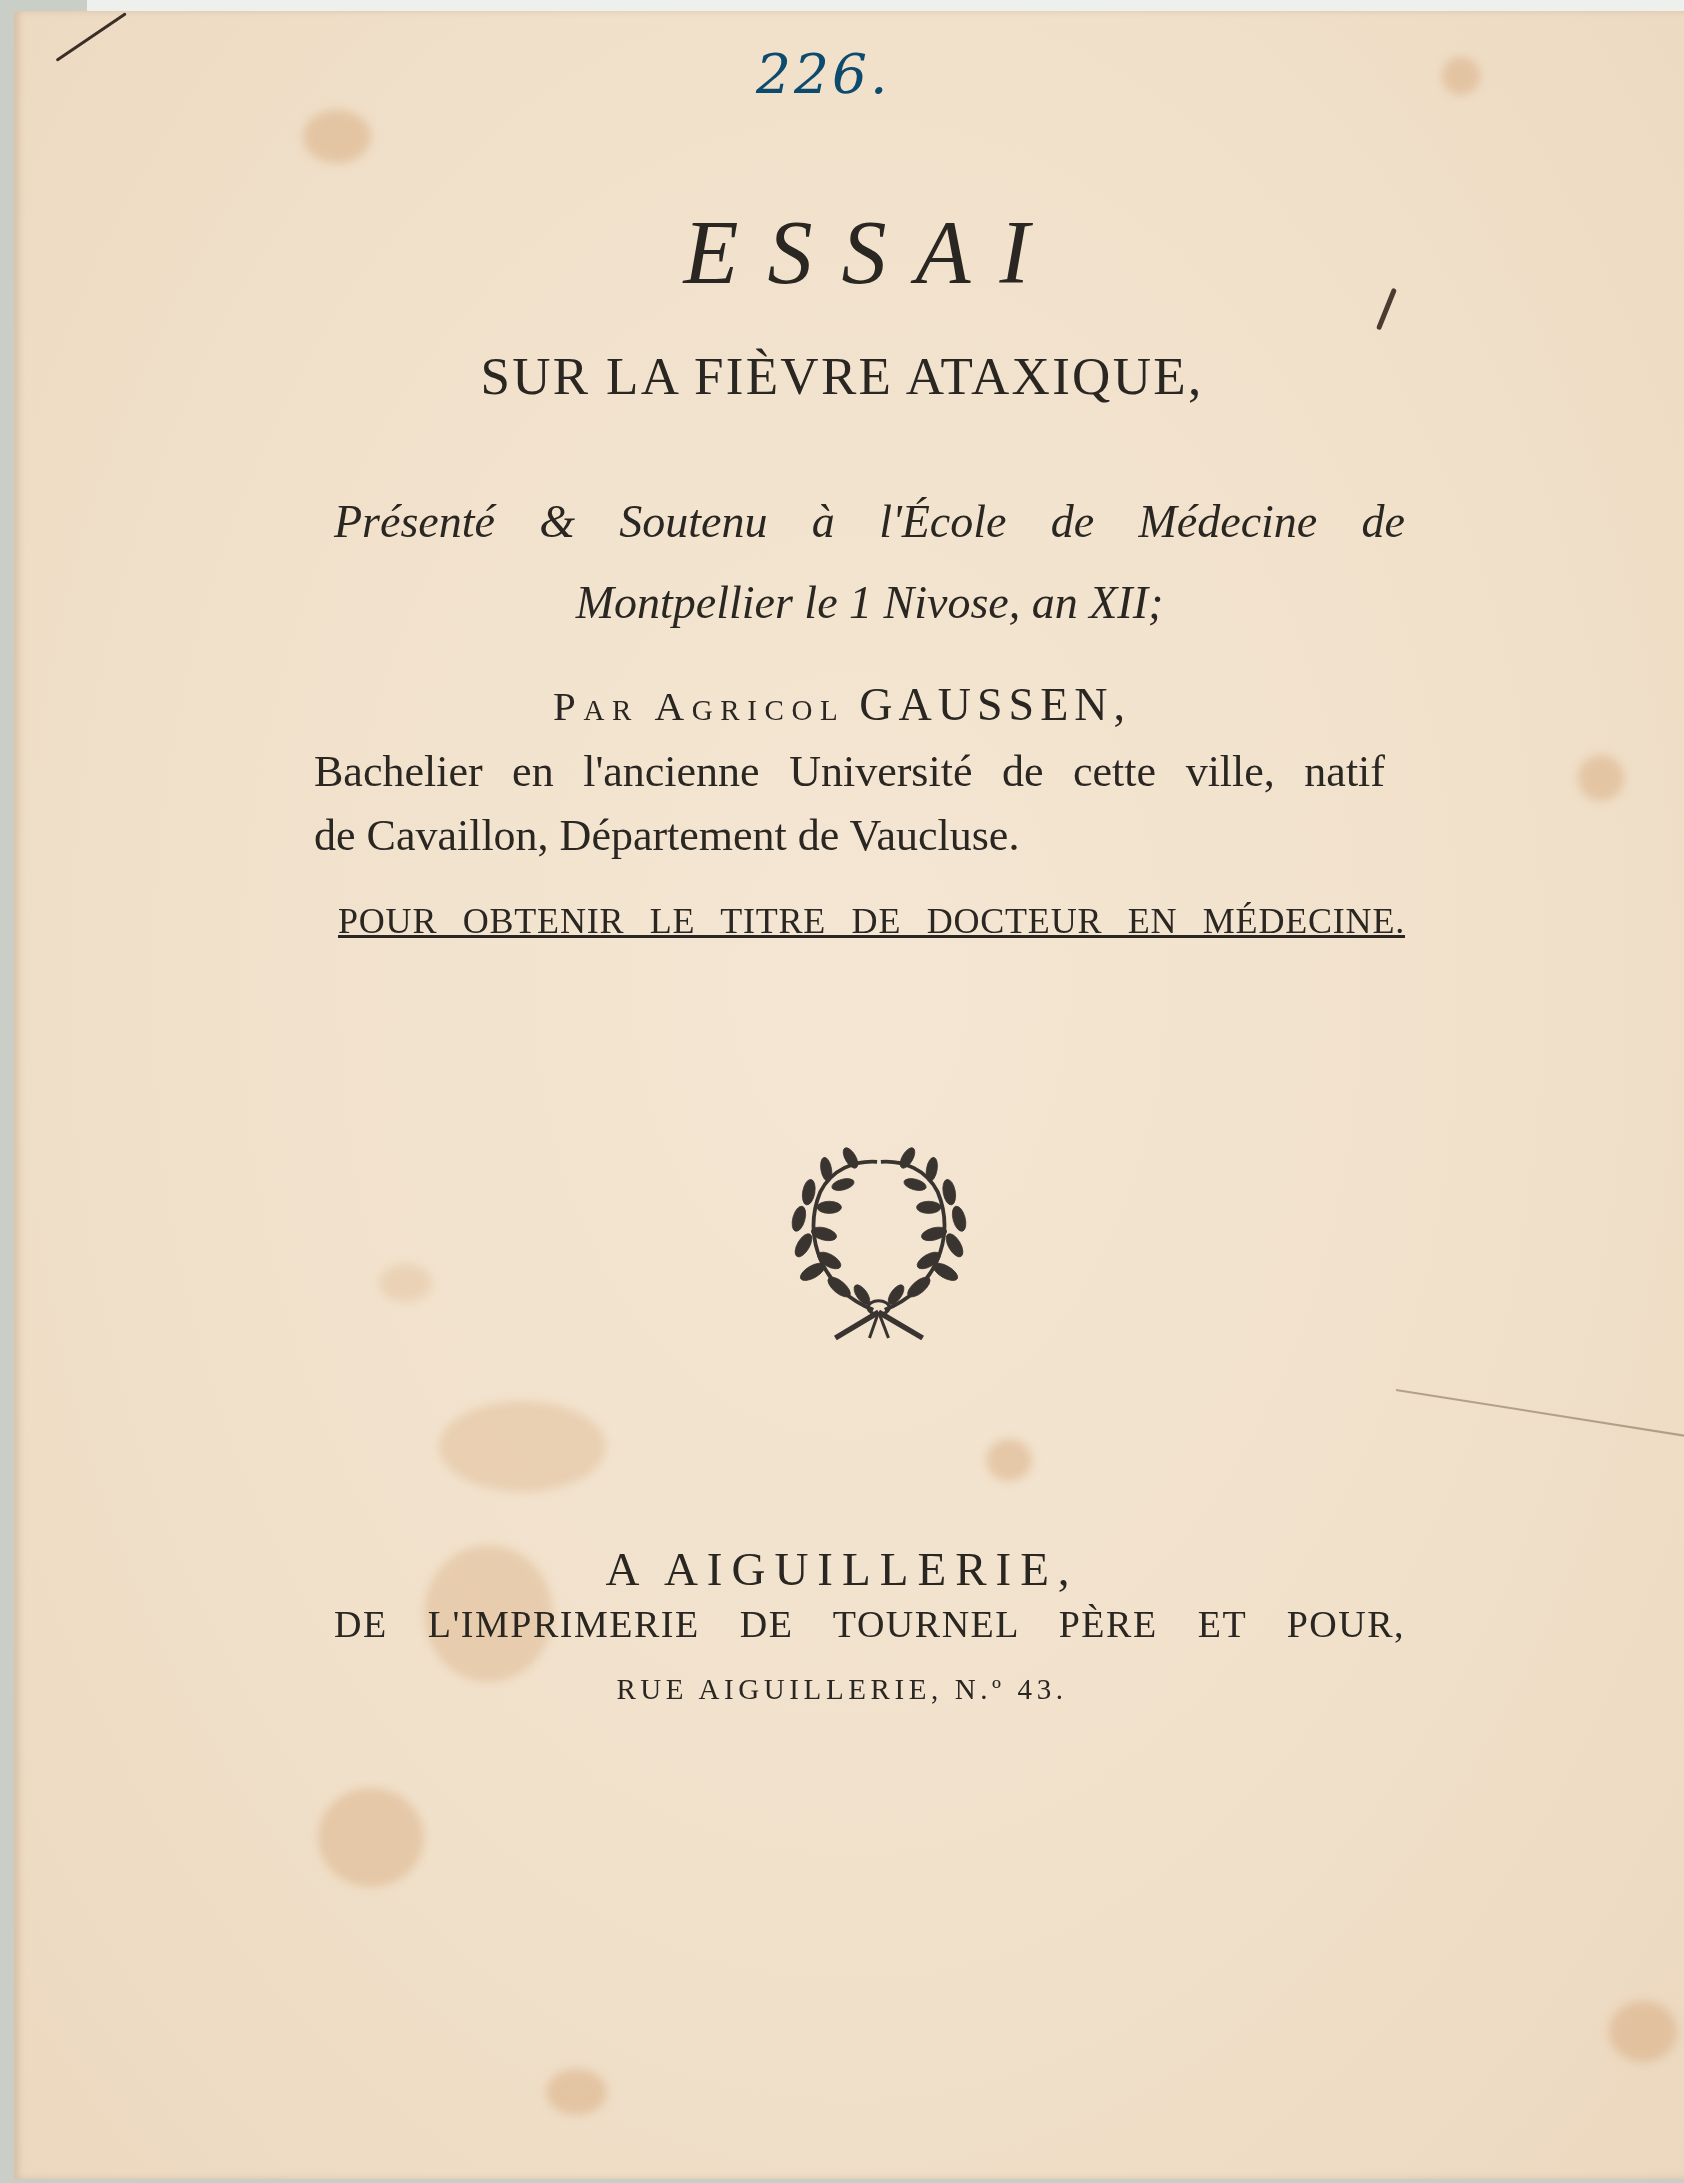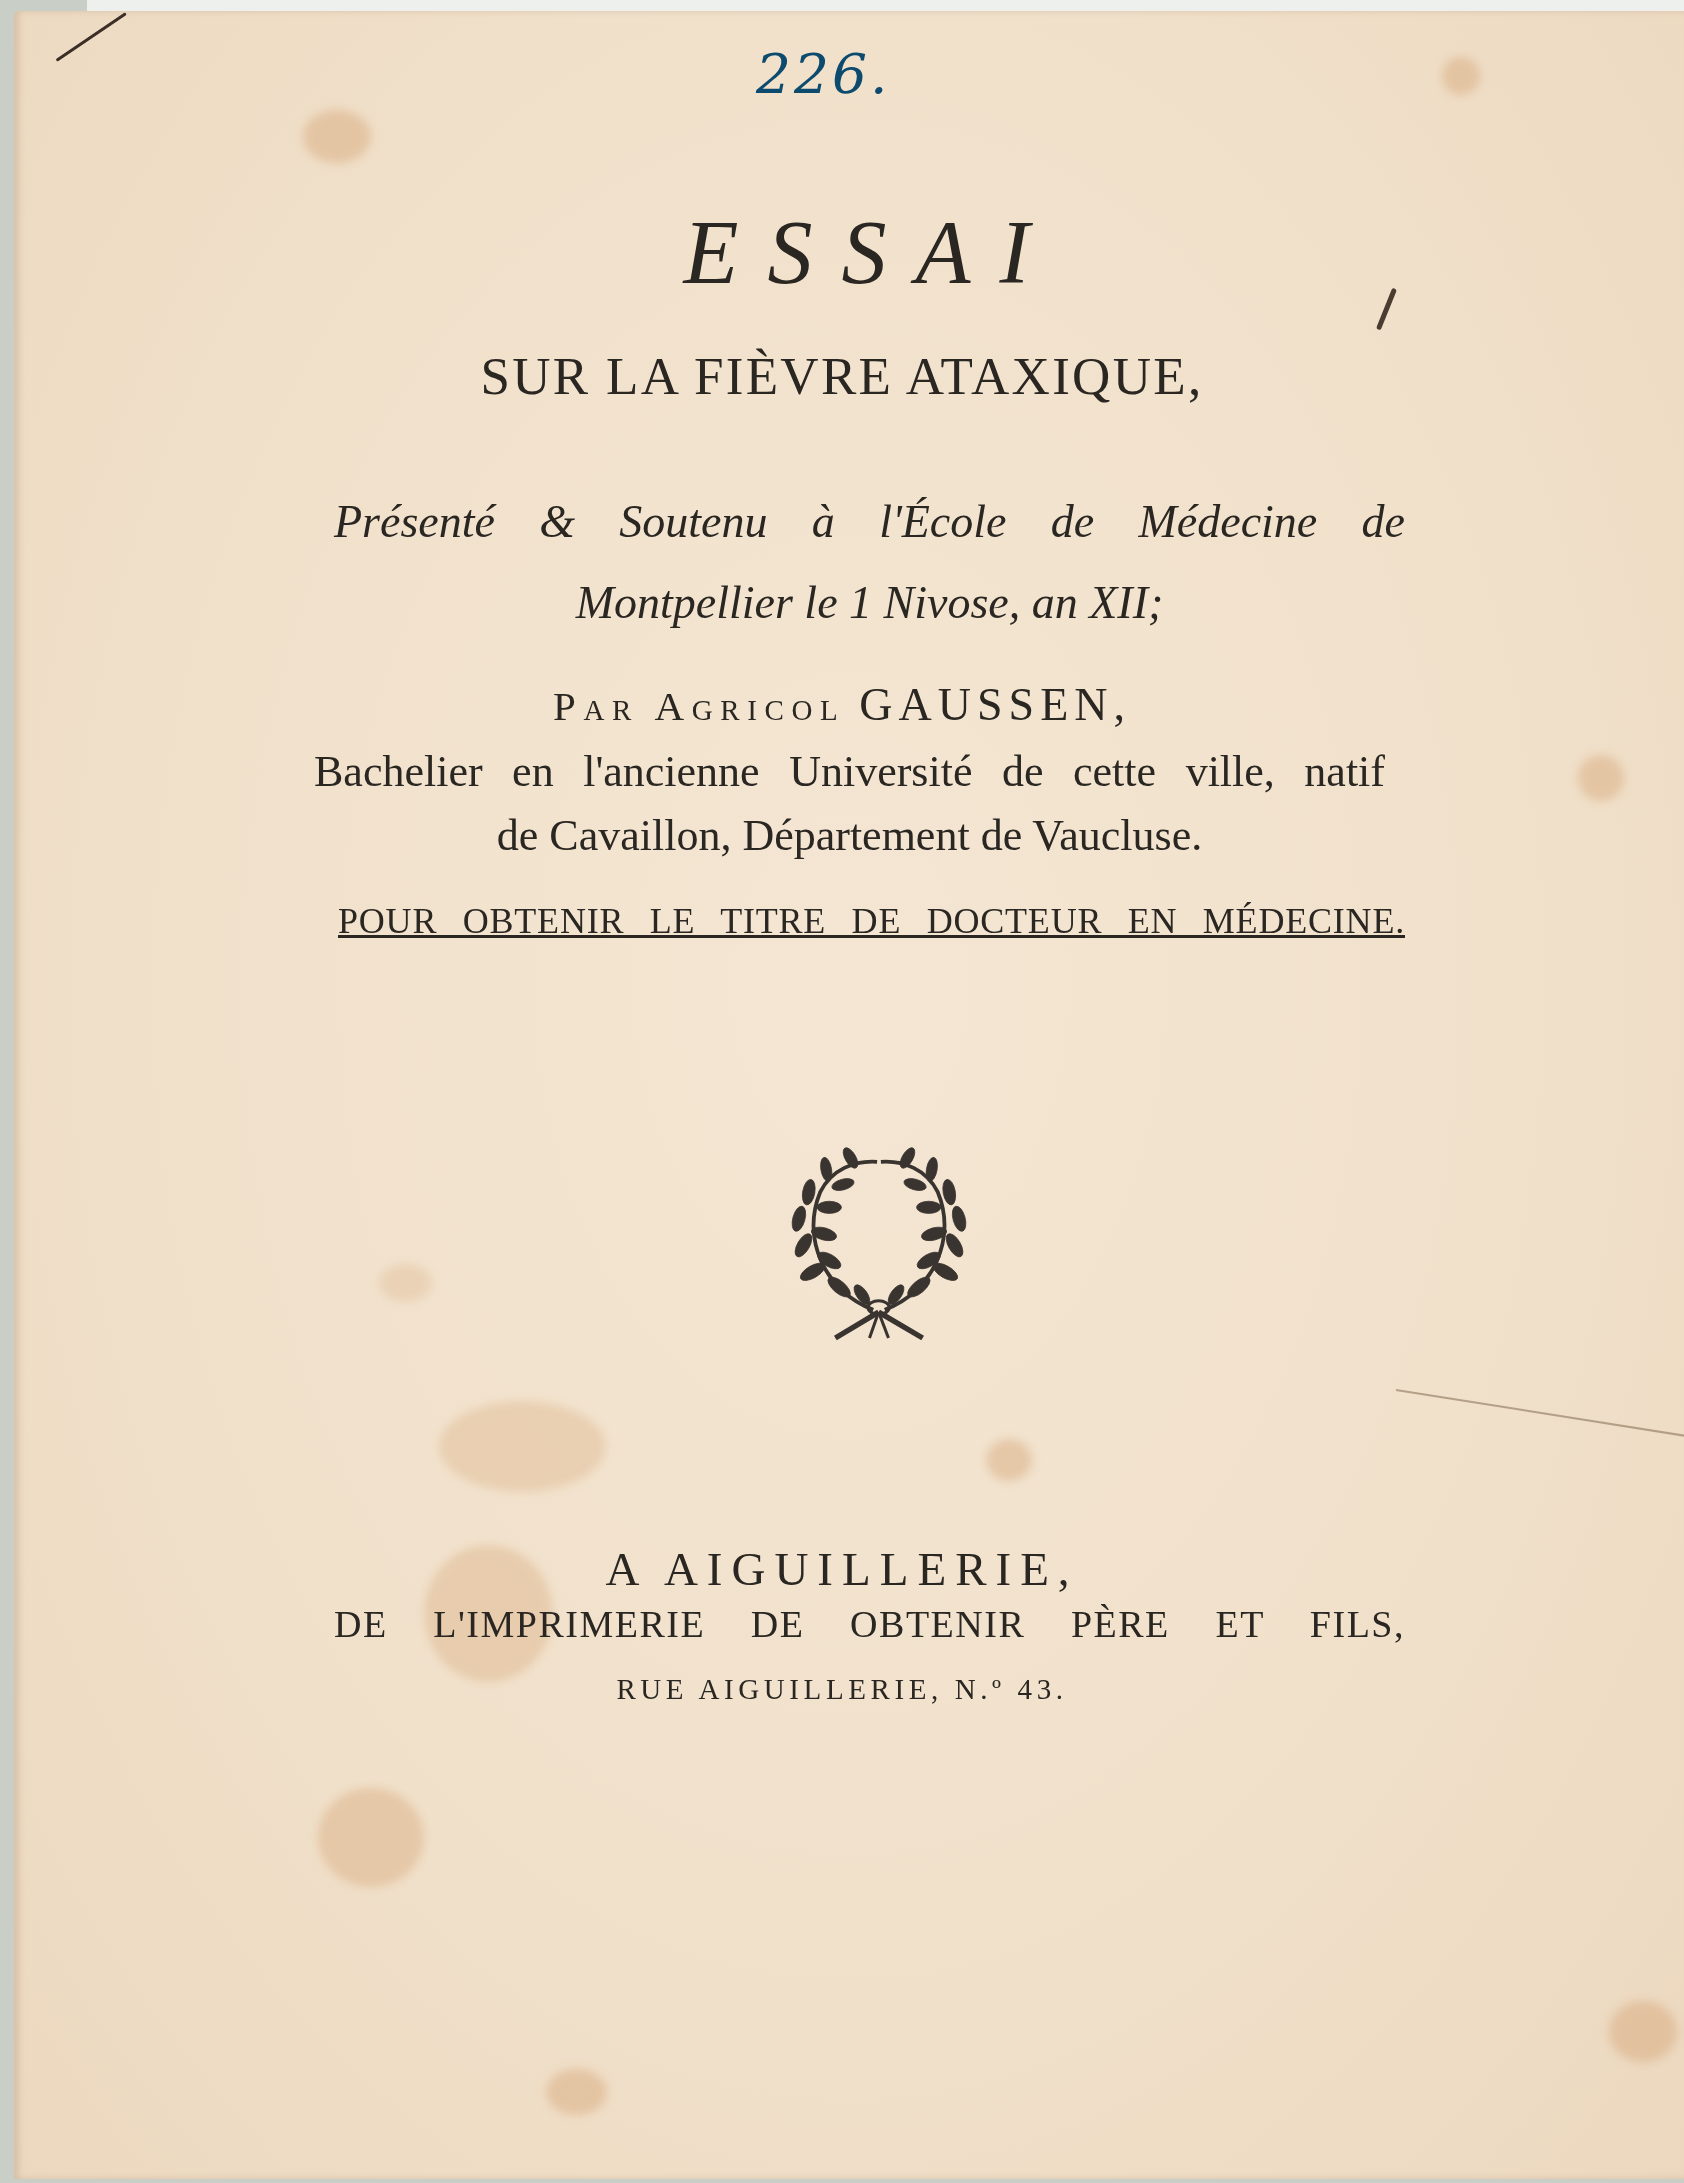--- a/index.html
+++ b/index.html
@@ -121,21 +121,21 @@
       letter-spacing: 6px;
     }
     .credentials {
       position: absolute;
       left: 314px;
       width: 1071px;
       font-size: 44px;
       line-height: 64px;
     }
     .credentials.l1 { top: 740px; text-align: justify; text-align-last: justify; }
-    .credentials.l2 { top: 804px; text-align: center; }
+    .credentials.l2 { top: 804px; text-align: left; }
     .degree {
       position: absolute;
       left: 338px;
       width: 1067px;
       top: 900px;
       font-size: 36px;
       text-align: justify;
       text-align-last: justify;
       letter-spacing: 0.8px;
       text-decoration: underline;
@@ -246,15 +246,15 @@
 
     <ellipse cx="127" cy="222" rx="14" ry="9" fill="none" stroke-width="4"></ellipse>
     <path d="M127 228 L 70 262" stroke-width="7" fill="none"></path>
     <path d="M127 228 L 185 262" stroke-width="7" fill="none"></path>
     <path d="M127 228 L 115 262" stroke-width="4" fill="none"></path>
     <path d="M127 228 L 140 262" stroke-width="4" fill="none"></path>
   </g>
 </svg>
 
 <div class="block imprint-city ink">A AIGUILLERIE,</div>
-<div class="imprint-printer ink">DE L'IMPRIMERIE DE OBTENIR PÈRE ET FILS,</div>
+<div class="imprint-printer ink">DE L'IMPRIMERIE DE TOURNEL PÈRE ET POUR,</div>
 <div class="block imprint-address ink">RUE AIGUILLERIE, N.º 43.</div>
 
 
 </body></html>

